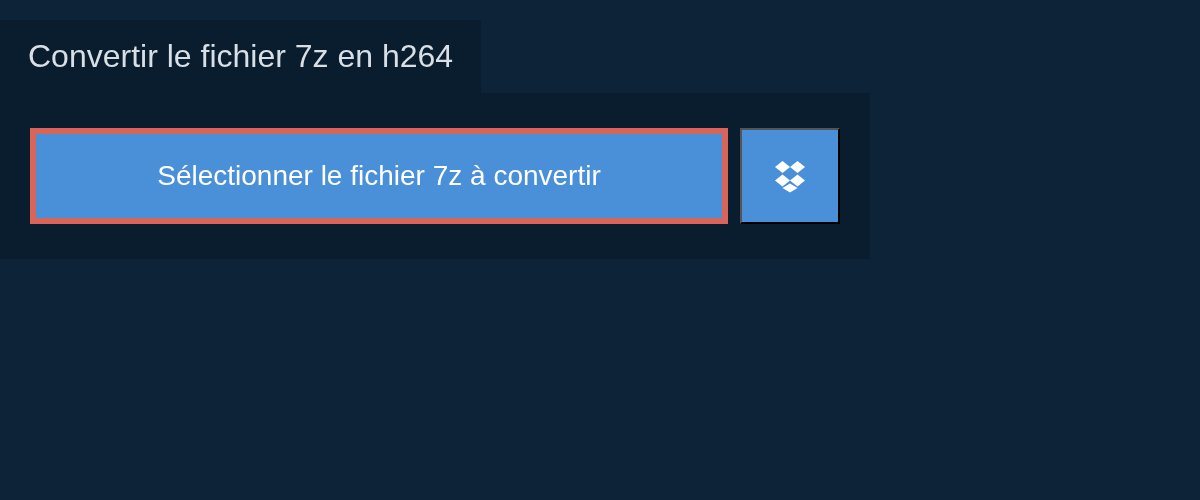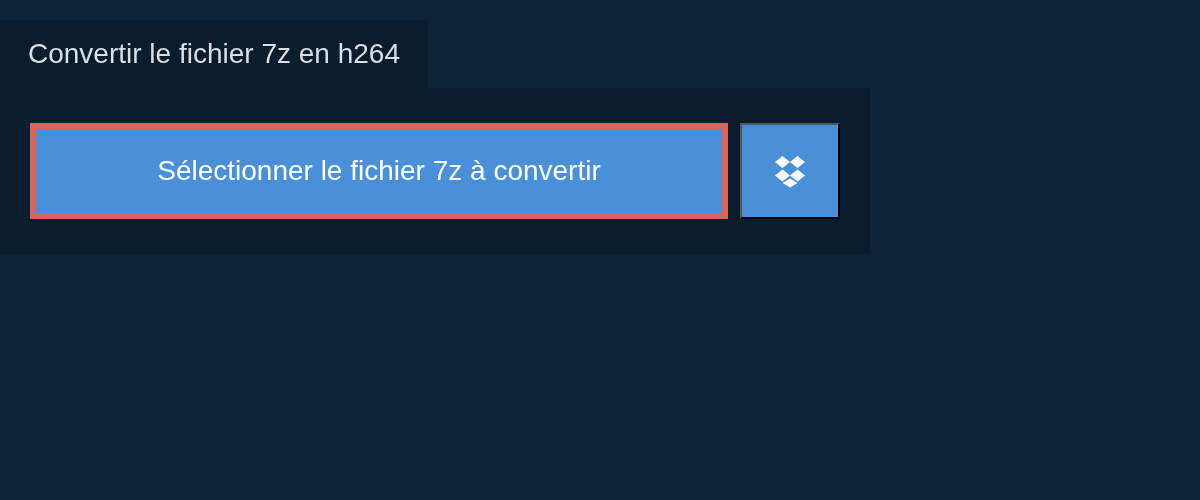--- a/index.html
+++ b/index.html
@@ -15,21 +15,21 @@
       overflow: hidden;
     }
     .header-tab {
       background: #0a1d2e;
       padding: 18px 28px;
       display: inline-block;
       margin-top: 20px;
     }
     .header-title {
       color: #d8dfe6;
-      font-size: 28px;
+      font-size: 32px;
       font-weight: 400;
     }
     .content-panel {
       background: #0a1d2e;
       margin-top: 0;
       padding: 35px 30px;
       width: 870px;
     }
     .button-row {
       display: flex;

